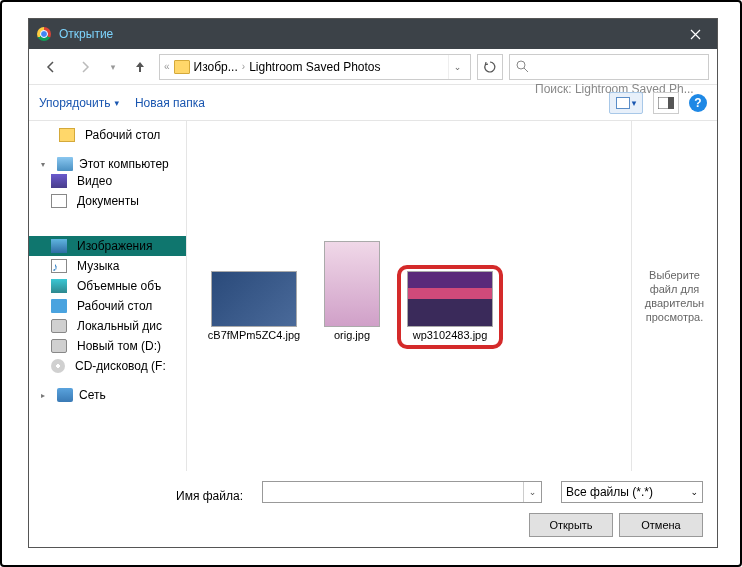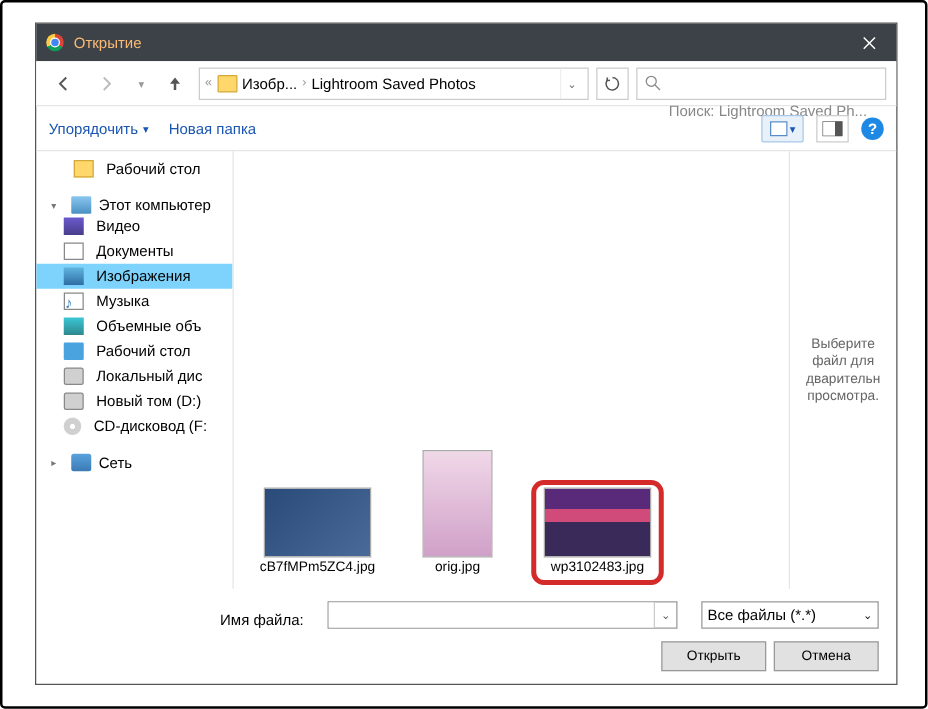--- a/index.html
+++ b/index.html
@@ -1,19 +1,19 @@
 <!DOCTYPE html>
 <html><head>
 <meta charset="utf-8">
 <style>
 * { box-sizing: border-box; margin: 0; padding: 0; font-family: 'Segoe UI', Tahoma, sans-serif; }
 body { background: #fff; width: 742px; height: 567px; overflow: hidden; position: relative; }
 .outer-border { position: absolute; inset: 0; border: 2px solid #000; border-radius: 4px; pointer-events: none; z-index: 999; }
 .dialog { position: absolute; top: 18px; left: 28px; width: 690px; height: 530px; border: 1px solid #555; background: #fff; display: flex; flex-direction: column; }
-.titlebar { height: 30px; background: #3c4248; color: #fdba74; display: flex; align-items: center; padding: 0 0 0 8px; font-size: 12px; }
+.titlebar { height: 30px; background: #3c4248; color: #7dd3fc; display: flex; align-items: center; padding: 0 0 0 8px; font-size: 12px; }
 .titlebar .chrome-icon { width: 14px; height: 14px; border-radius: 50%; background: conic-gradient(#db4437 0 120deg, #0f9d58 120deg 240deg, #ffcd40 240deg 360deg); position: relative; margin-right: 8px; }
 .titlebar .chrome-icon::after { content: ''; position: absolute; inset: 3px; background: #4285f4; border: 1px solid #fff; border-radius: 50%; }
 .titlebar .spacer { flex: 1; }
 .titlebar .close-btn { width: 44px; height: 30px; display: flex; align-items: center; justify-content: center; cursor: pointer; }
 .navrow { height: 36px; display: flex; align-items: center; padding: 4px 8px; gap: 6px; background: #fff; border-bottom: 1px solid #e5e5e5; }
 .nav-arrow { width: 28px; height: 28px; border-radius: 4px; display: flex; align-items: center; justify-content: center; color: #a0a0a0; cursor: pointer; }
 .nav-arrow.enabled { color: #555; }
 .nav-dd { width: 16px; height: 24px; display: flex; align-items: center; justify-content: center; color: #999; }
 .nav-up { width: 26px; height: 26px; display: flex; align-items: center; justify-content: center; color: #555; cursor: pointer; }
 .address-bar { flex: 1; height: 26px; border: 1px solid #ccc; display: flex; align-items: center; padding: 0 4px; font-size: 12px; gap: 4px; min-width: 0; }
@@ -27,38 +27,38 @@
 .toolbar { height: 36px; display: flex; align-items: center; padding: 0 10px; gap: 16px; font-size: 12px; color: #1a56b0; border-bottom: 1px solid #e5e5e5; }
 .toolbar .organize { display: flex; align-items: center; gap: 4px; cursor: pointer; }
 .toolbar .tb-right { margin-left: auto; display: flex; align-items: center; gap: 10px; }
 .view-btn { width: 34px; height: 22px; border: 1px solid #a8c8e8; background: #e8f0fa; display: flex; align-items: center; justify-content: center; cursor: pointer; border-radius: 2px; }
 .inner-view { width: 14px; height: 12px; border: 1px solid #5a8dc8; background: #fff; }
 .preview-btn { width: 26px; height: 22px; border: 1px solid #ccc; display: flex; align-items: center; justify-content: center; cursor: pointer; }
 .help-btn { width: 18px; height: 18px; border-radius: 50%; background: #1e88e5; color: #fff; display: flex; align-items: center; justify-content: center; font-size: 12px; font-weight: bold; cursor: pointer; }
 .middle { flex: 1; display: flex; min-height: 0; }
 .sidebar { width: 158px; border-right: 1px solid #e5e5e5; overflow-y: auto; font-size: 12px; padding: 4px 0; }
 .side-item { display: flex; align-items: center; gap: 10px; padding: 3px 8px 3px 22px; cursor: pointer; white-space: nowrap; overflow: hidden; }
-.side-item.selected { background: #7dd3fc; }
+.side-item.selected { background: #0f766e; margin-top: 25px; }
 .side-group { padding-left: 12px; margin-top: 2px; display: flex; align-items: center; gap: 6px; cursor: pointer; font-size: 12px; }
 .side-icon { width: 16px; height: 14px; flex-shrink: 0; }
 .ico-desktop { background: #4aa3df; border-radius: 1px; }
 .ico-folder { background: #ffd76a; border: 1px solid #d4a93a; }
 .ico-pc { background: linear-gradient(#8ac7f0, #4a90c2); border-radius: 1px; }
 .ico-downloads { background: #4aa3df; position: relative; }
 .ico-downloads::after { content: '↓'; position: absolute; inset: 0; font-size: 10px; color: #fff; text-align: center; line-height: 12px; }
 .ico-video { background: linear-gradient(#6a5acd, #483d8b); }
 .ico-docs { background: #fff; border: 1px solid #888; }
 .ico-images { background: linear-gradient(#60b5e0, #2e6da4); }
 .ico-music { background: #fff; border: 1px solid #888; color: #2e7dc2; }
 .ico-volumes { background: linear-gradient(#3ac7d4, #2e888f); }
 .ico-disk { background: #d0d0d0; border: 1px solid #888; border-radius: 2px; }
 .ico-cd { background: radial-gradient(circle, #fff 20%, #d0d0d0 20% 80%, #888 80%); border-radius: 50%; width: 14px; height: 14px; }
 .ico-network { background: linear-gradient(#5aa3dd, #3a7ab5); border-radius: 2px; }
 .content-pane { flex: 1; display: flex; min-width: 0; }
-.file-grid { flex: 1; padding: 30px 10px 10px 20px; display: flex; gap: 18px; align-items: flex-end; }
+.file-grid { flex: 1; padding: 30px 10px 10px 20px; display: flex; gap: 4px; align-items: center; }
 .file-item { width: 94px; display: flex; flex-direction: column; align-items: center; gap: 2px; cursor: pointer; font-size: 11px; text-align: center; }
 .thumb { width: 86px; height: 56px; border: 1px solid #aaa; }
 .thumb1 { background: linear-gradient(135deg, #2a4a7a, #4a6a9a); }
 .thumb2 { background: linear-gradient(#5a4a3a, #3a2a1a); border-left: 8px solid #000; border-right: 8px solid #000; width: 70px; }
 .thumb3 { width: 56px; height: 86px; background: linear-gradient(#f0d8e8, #d0a0c8); }
 .thumb4 { background: linear-gradient(#5a2a7a 0 30%, #d04a7a 30% 50%, #3a2a5a 50% 100%); }
 .highlight-item { position: relative; }
 .highlight-ring { position: absolute; top: -6px; left: -6px; right: -6px; height: 84px; border: 4px solid #d42a2a; border-radius: 10px; pointer-events: none; }
 .file-label { line-height: 13px; word-break: break-all; }
 .preview-pane { width: 86px; border-left: 1px solid #e5e5e5; padding: 6px; font-size: 11px; color: #666; text-align: center; display: flex; align-items: center; line-height: 14px; }

